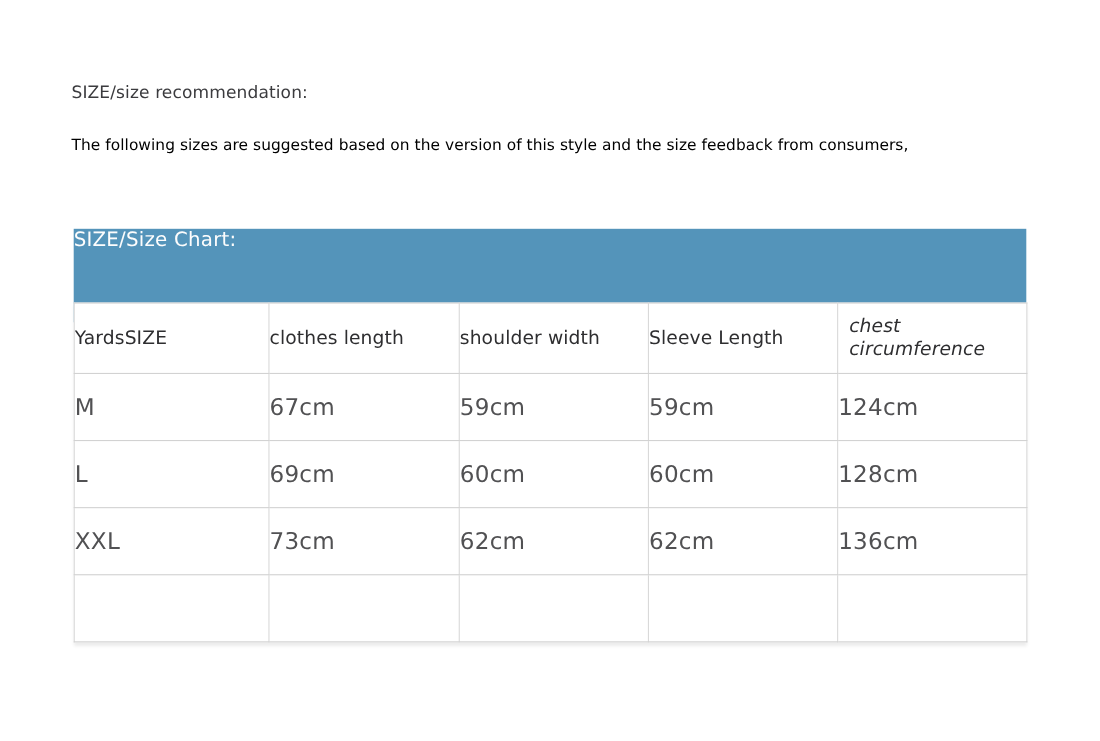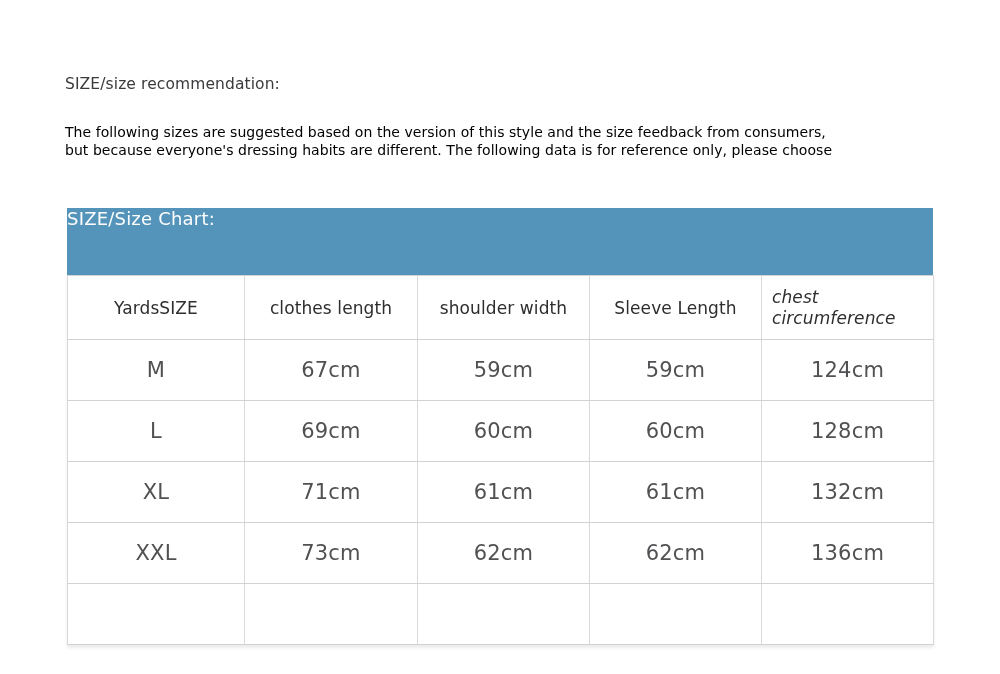--- a/index.html
+++ b/index.html
@@ -61,21 +61,21 @@
     table-layout: fixed;
     background: #ffffff;
     box-shadow: 0 3px 3px rgba(0,0,0,0.08);
   }
   table.size-table th,
   table.size-table td {
     border: 1px solid #d9d9d9;
     border-top-color: #d2d2d2;
     border-bottom-color: #d2d2d2;
     padding: 0;
-    text-align: center;
+    text-align: left;
     vertical-align: middle;
     background: #ffffff;
     overflow: hidden;
   }
   table.size-table th {
     height: 63px;
     font-weight: 400;
     font-size: 17px;
     color: #2e2e30;
     letter-spacing: 0.1px;
@@ -96,21 +96,20 @@
     height: 60px;
   }
 </style>
 </head>
 <body>
 
 <div class="page-heading">SIZE/size recommendation:</div>
 
 <div class="description">
   <div class="line">The following sizes are suggested based on the version of this style and the size feedback from consumers,</div>
-  <div class="line">but because everyone's dressing habits are different. The following data is for reference only, please choose</div>
 </div>
 
 <div class="chart-title-bar">
   <span class="title-text">SIZE/Size Chart:</span>
 </div>
 
 <table class="size-table">
   <colgroup>
     <col style="width:177px">
     <col style="width:173px">
@@ -136,27 +135,20 @@
       <td>124cm</td>
     </tr>
     <tr>
       <td>L</td>
       <td>69cm</td>
       <td>60cm</td>
       <td>60cm</td>
       <td>128cm</td>
     </tr>
     <tr>
-      <td>XL</td>
-      <td>71cm</td>
-      <td>61cm</td>
-      <td>61cm</td>
-      <td>132cm</td>
-    </tr>
-    <tr>
       <td>XXL</td>
       <td>73cm</td>
       <td>62cm</td>
       <td>62cm</td>
       <td>136cm</td>
     </tr>
     <tr class="empty-row">
       <td></td>
       <td></td>
       <td></td>

